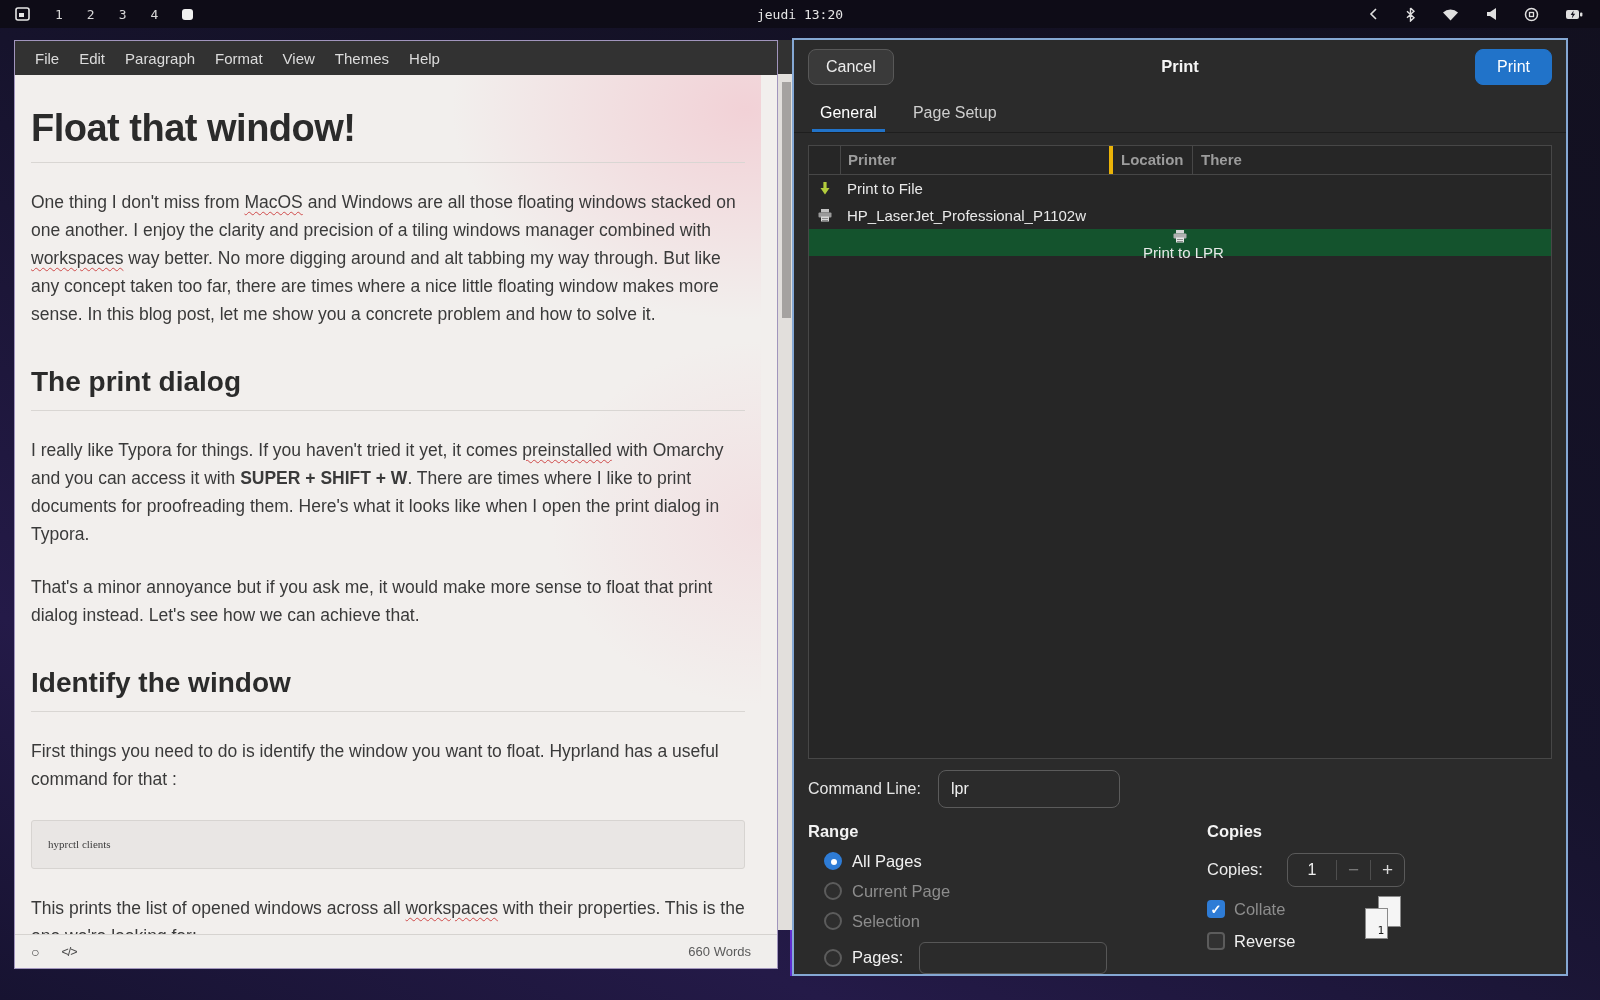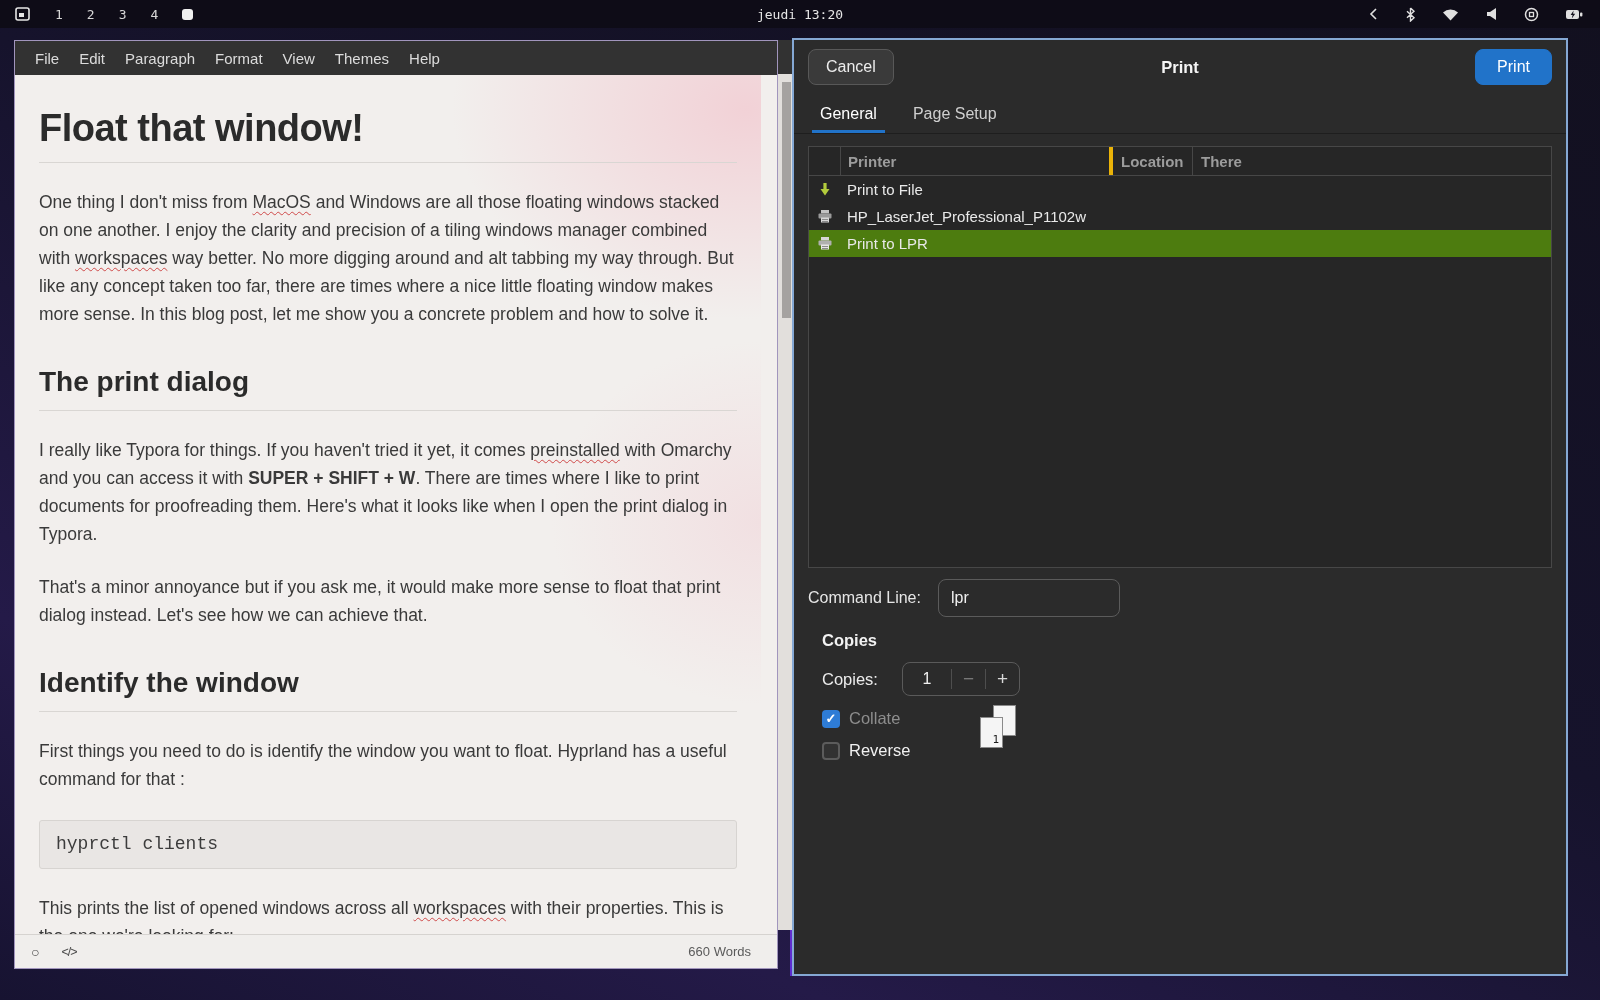--- a/index.html
+++ b/index.html
@@ -35,35 +35,35 @@
     border:1px solid rgba(95,75,150,.55);
     background:#f2efed; overflow:hidden;
   }
   .menubar{
     height:34px; background:#323232; display:flex; align-items:center;
     padding-left:10px; color:#dcdcdc; font-size:15px;
   }
   .menubar span{ padding:4px 10px; }
   .doc{
     position:absolute; left:0; top:34px; right:16px; height:861px;
-    overflow:hidden; padding:0 24px;
+    overflow:hidden; padding:0 16px;
     background:
       radial-gradient(ellipse 420px 300px at 98% 4%, rgba(242,185,196,.55), transparent 70%),
       radial-gradient(ellipse 300px 260px at 100% 52%, rgba(240,196,205,.35), transparent 70%),
       #f2efed;
     color:#3a3a3a;
   }
   .doc h1{ margin-top:32px; font-size:38px; color:#2b2b2b; letter-spacing:-.5px; }
   .doc h2{ margin-top:38px; font-size:28px; color:#2b2b2b; }
   .doc .rule{ border-bottom:1px solid #d9d6d3; margin-top:12px; }
   .doc p{ margin-top:25px; font-size:17.5px; line-height:28px; }
   .sq{ text-decoration:underline; text-decoration-style:wavy; text-decoration-color:#cf4a4a; text-decoration-thickness:1px; text-underline-offset:3px; }
   .doc pre{
     margin-top:27px; background:#e9e6e4; border:1px solid #d7d4d1; border-radius:3px;
-    padding:11px 16px; font-family:Liberation Mono, monospace; font-size:18px;
+    padding:11px 16px; font-family:Liberation Serif, serif; font-size:11px;
     line-height:25px; color:#3c3c3c; white-space:pre;
   }
   .statusbar{
     position:absolute; left:0; right:0; bottom:0; height:34px;
     background:#f0eeec; border-top:1px solid #d6d3d0;
     display:flex; align-items:center; padding:0 26px 0 16px; color:#4a4a4a;
   }
   .statusbar .sb-circle{ font-size:14px; }
   .statusbar .sb-code{ font-size:12.5px; margin-left:22px; letter-spacing:-1px; }
   .statusbar .words{ margin-left:auto; font-size:13px; color:#5a5a5a; }
@@ -91,32 +91,32 @@
   .btn-print{
     margin-left:auto; background:#2173c9; border:1px solid #2173c9; border-radius:8px;
     color:#fff; font-size:16px; padding:8px 21px; position:relative; z-index:1;
   }
   .dlg-tabs{ height:40px; display:flex; gap:36px; padding:0 26px; border-bottom:1px solid #1e1e1e; }
   .tab{ display:flex; align-items:center; font-size:16px; color:#cfcfcf; position:relative; }
   .tab.active{ color:#ffffff; }
   .tab.active::after{ content:""; position:absolute; left:-8px; right:-8px; bottom:0; height:3px; background:#2173c9; }
 
   .printer-panel{
-    margin:12px 14px 0; height:422px; border:1px solid #474747; background:#262626;
+    margin:12px 14px 0; height:622px; border:1px solid #474747; background:#262626;
     display:flex; flex-direction:column; font-size:15px;
   }
   .tbl-head{ display:flex; height:29px; align-items:center; color:#9c9c9c; font-weight:bold; border-bottom:1px solid #474747; }
   .tbl-head .c-icon{ width:31px; height:100%; }
   .tbl-head .c-name{ width:269px; height:100%; display:flex; align-items:center; padding-left:7px; border-left:1px solid #474747; }
   .tbl-head .c-loc{ width:83px; height:100%; display:flex; align-items:center; padding-left:8px; border-left:4px solid #eab308; }
   .tbl-head .c-status{ flex:1; height:100%; display:flex; align-items:center; padding-left:8px; border-left:1px solid #474747; }
   .prow{ display:flex; height:27px; align-items:center; color:#e9e9e9; }
   .prow .c-icon{ width:31px; display:flex; justify-content:center; }
   .prow .c-name{ padding-left:7px; }
-  .prow.selected{ background:#4d7c0f; }
+  .prow.selected{ background:#14532d;flex-direction:column; }
 
   .cmdline{ display:flex; align-items:center; margin:11px 14px 0; gap:17px; }
   .cmdline label{ font-size:16px; color:#e6e6e6; }
   .cmdline input{
     width:182px; height:38px; background:transparent; border:1px solid #5b5b5b; border-radius:8px;
     color:#f0f0f0; font-size:16px; padding:0 12px; font-family:"Liberation Sans", sans-serif; outline:none;
   }
 
   .options{ display:flex; padding:14px 14px 0; flex:1; }
   .col-range{ width:385px; }
@@ -309,20 +309,40 @@
       <div class="c-name">Print to LPR</div>
     </div>
   </div>
 
   <div class="cmdline">
     <label>Command Line:</label>
     <input value="lpr" style="">
   </div>
 
   <div class="options">
+    <div class="col-range">
+      <div class="sec-title">Range</div>
+      <div class="opt-row">
+        <span class="radio checked"></span>
+        <span class="lbl-on">All Pages</span>
+      </div>
+      <div class="opt-row">
+        <span class="radio"></span>
+        <span class="lbl-off">Current Page</span>
+      </div>
+      <div class="opt-row">
+        <span class="radio"></span>
+        <span class="lbl-off">Selection</span>
+      </div>
+      <div class="opt-row">
+        <span class="radio"></span>
+        <span class="lbl-on">Pages:</span>
+        <input class="pages-input" style="">
+      </div>
+    </div>
 
     <div class="col-copies">
       <div class="sec-title" style="margin-left:14px">Copies</div>
       <div class="copies-row">
         <span class="cp-label">Copies:</span>
         <div class="spinner">
           <div class="num">1</div>
           <div class="sp-sep"></div>
           <div class="sp-btn sp-minus">−</div>
           <div class="sp-sep"></div>

